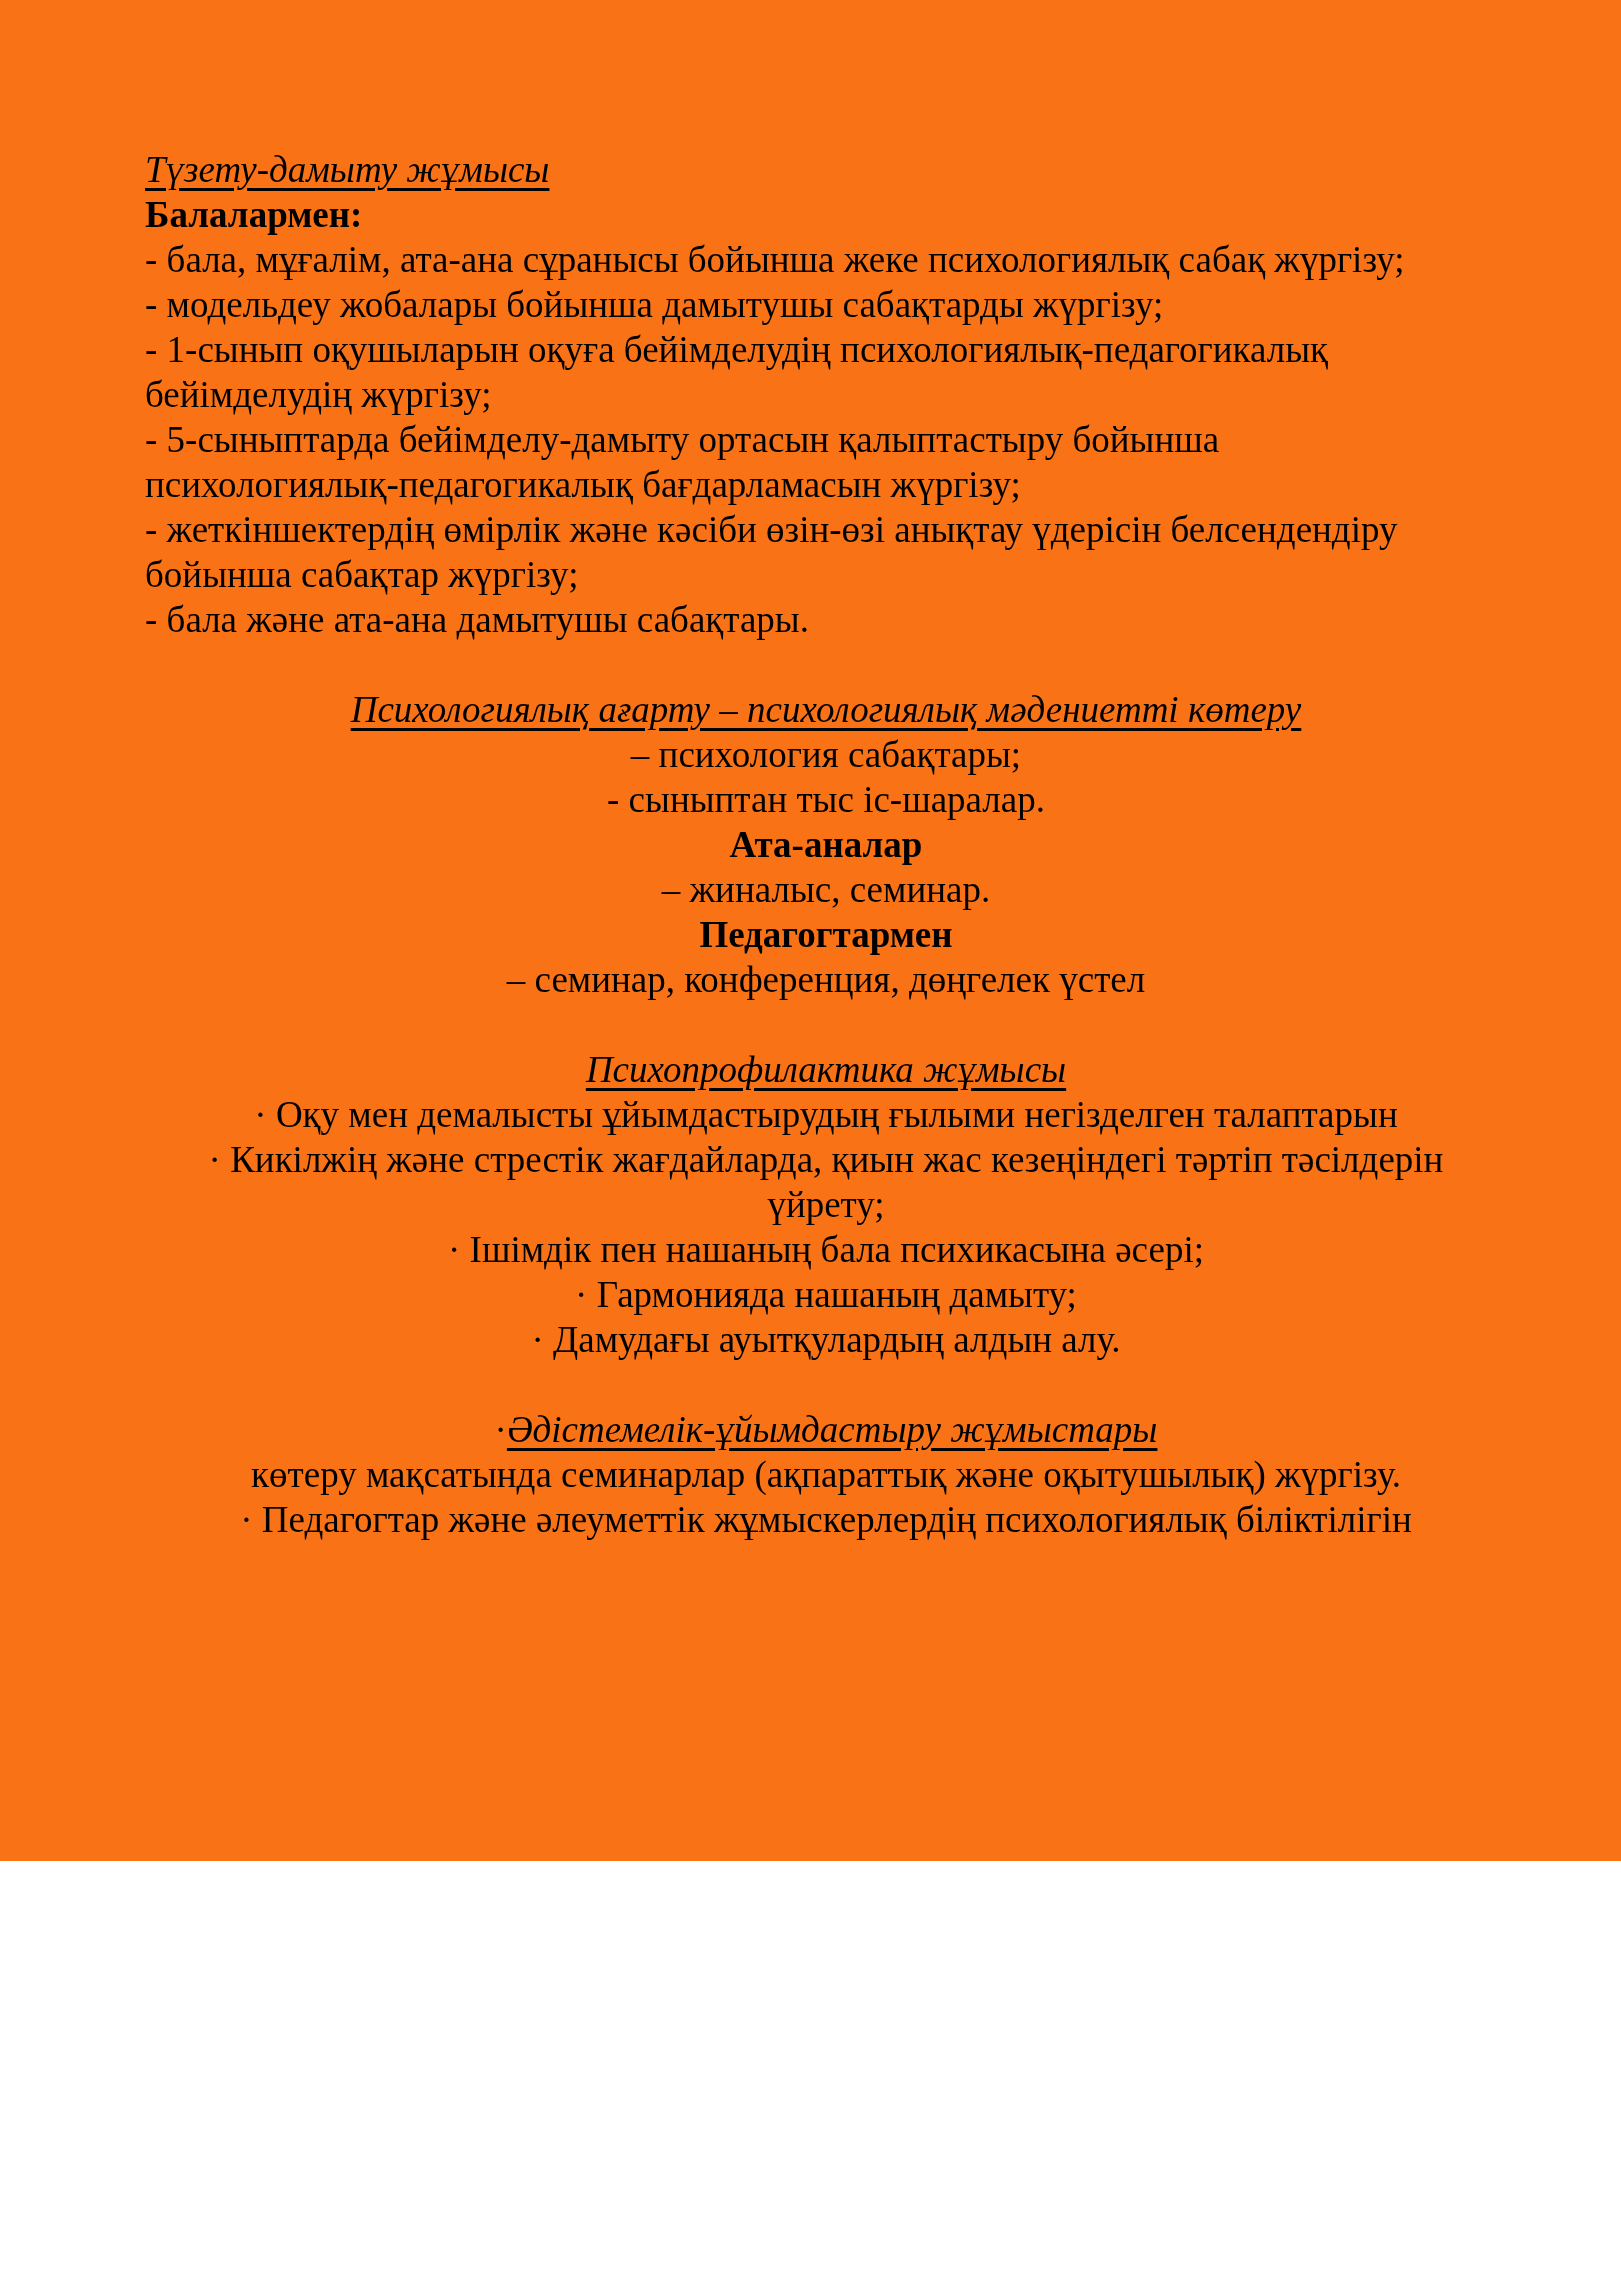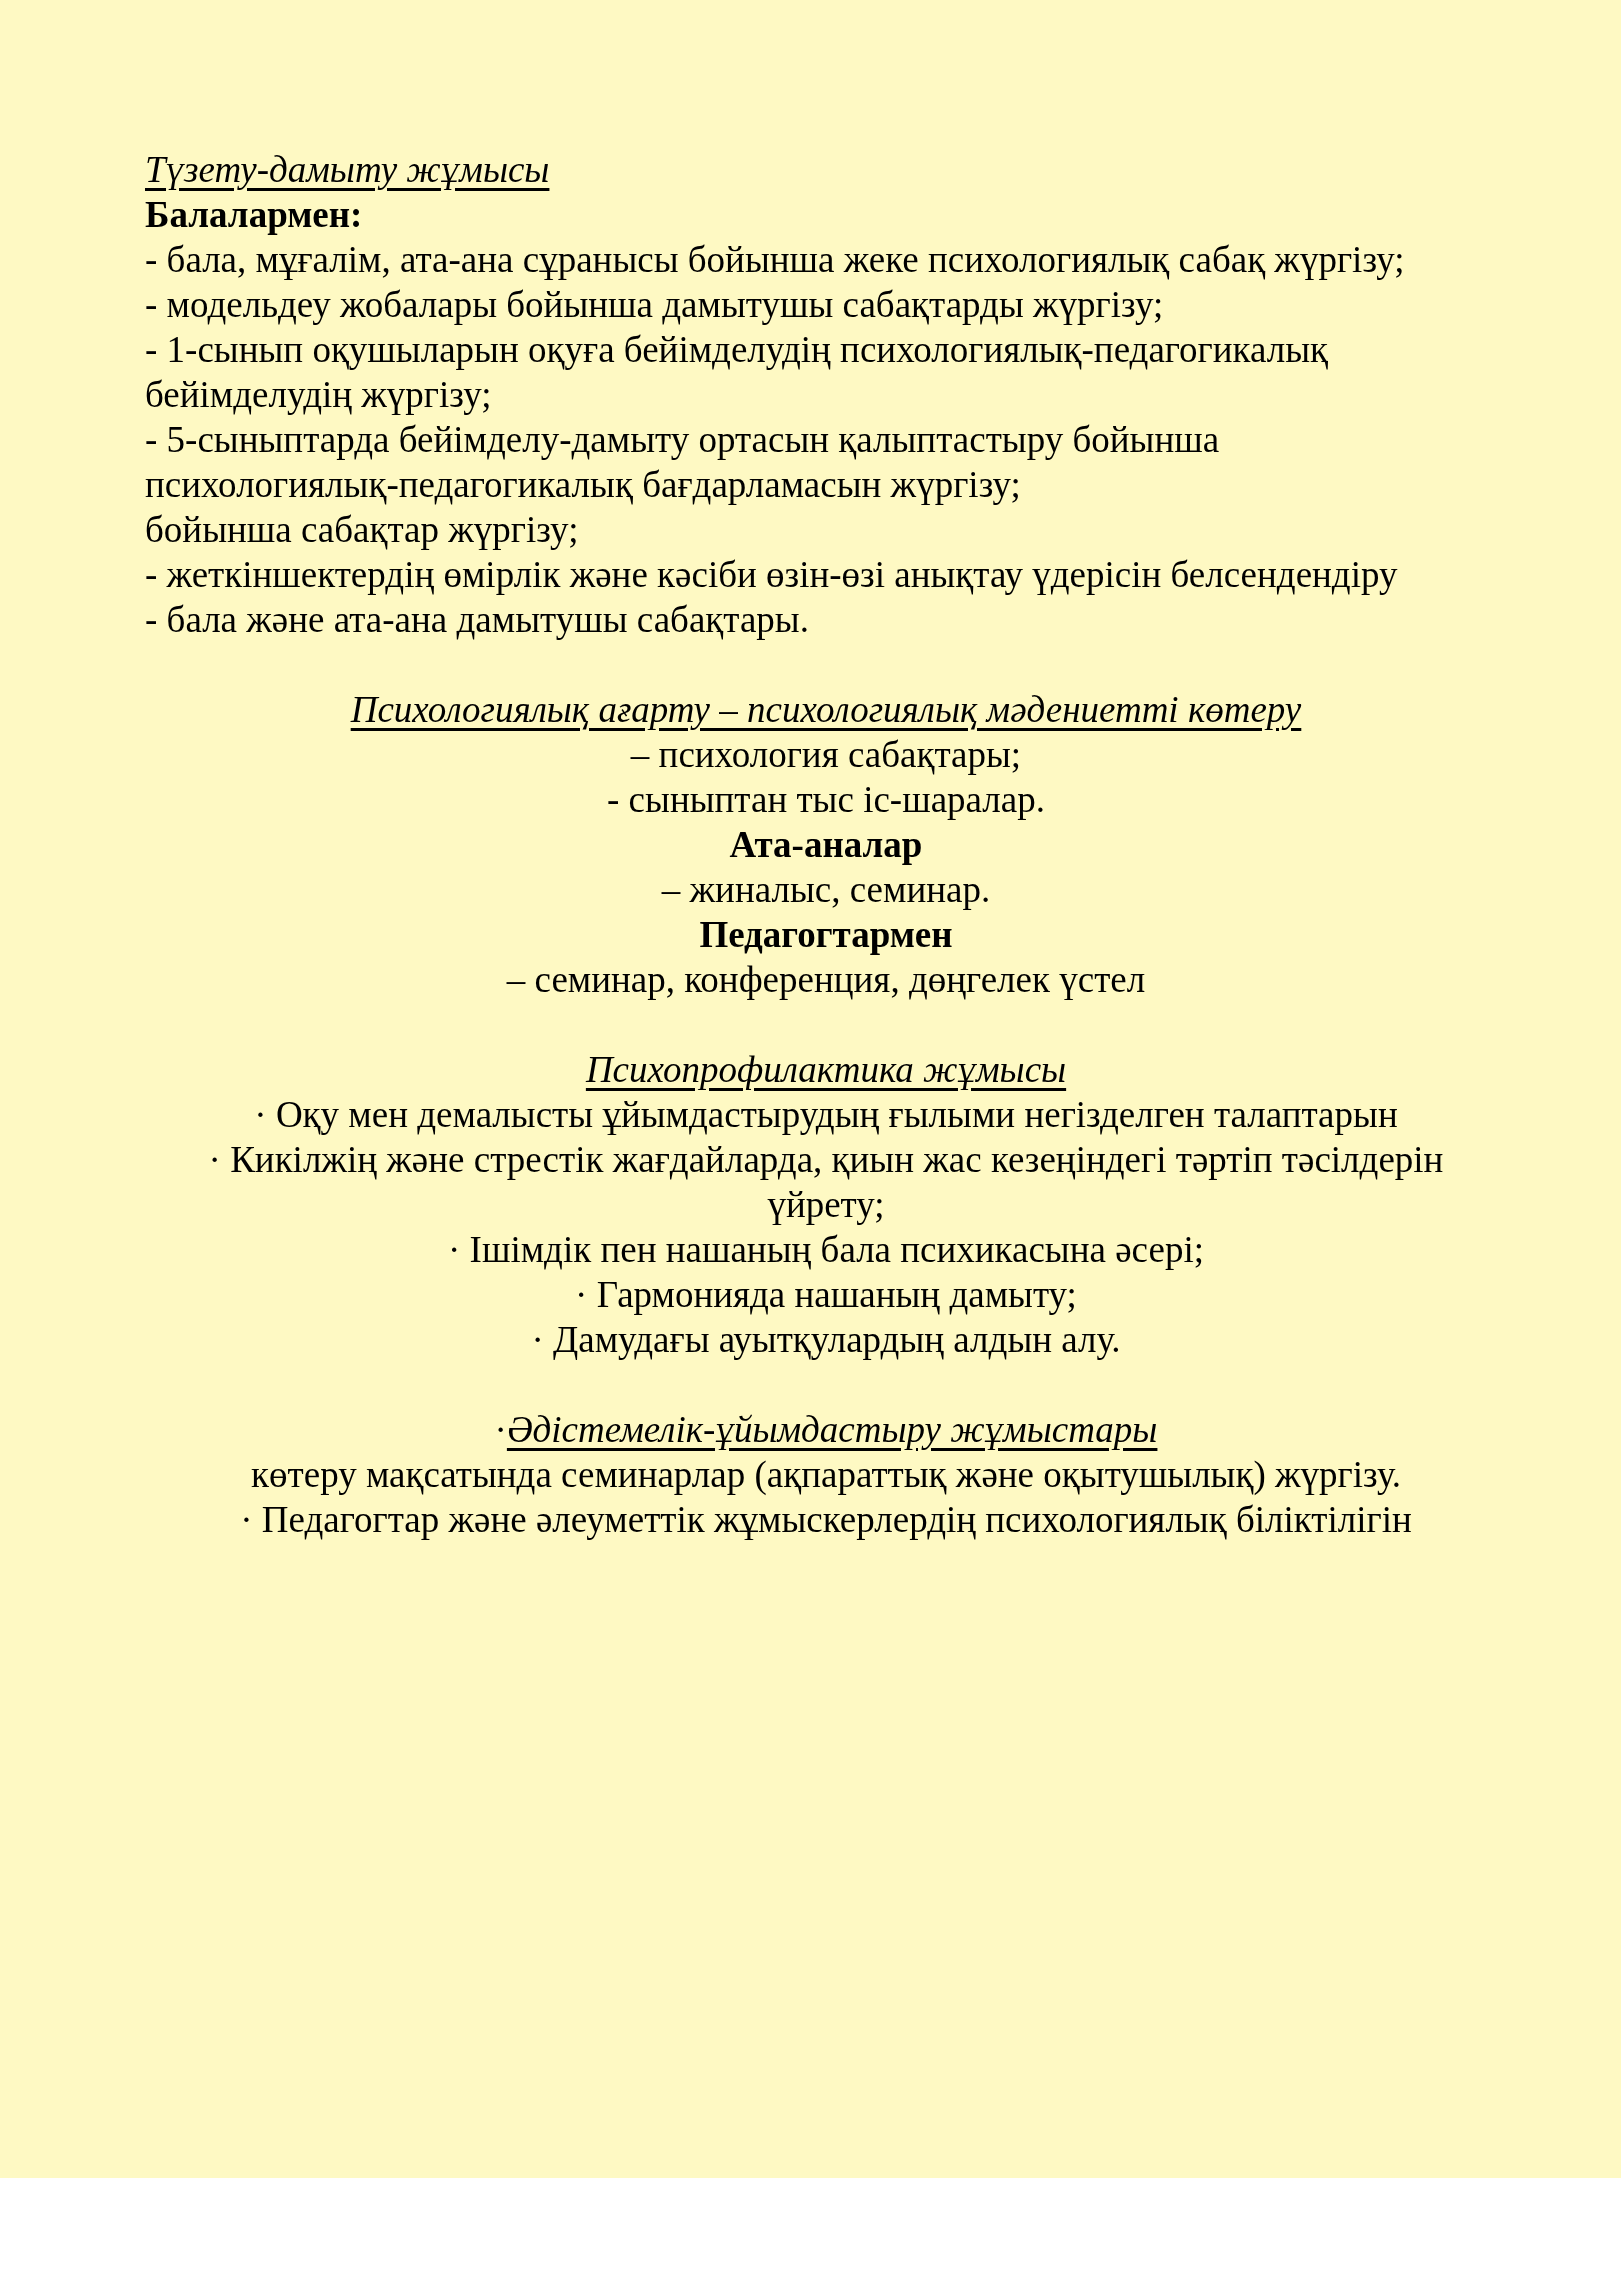--- a/index.html
+++ b/index.html
@@ -3,22 +3,22 @@
 <meta charset="utf-8">
 <style>
   html, body {
     margin: 0;
     padding: 0;
     background: #ffffff;
   }
   .page {
     position: relative;
     width: 1621px;
-    height: 2178px;
-    background: #fef9c3;
+    height: 1861px;
+    background: #f97316;
     color: #000000;
     overflow: hidden;
     text-decoration: underline;
   }
   .content {
     position: absolute;
     left: 145px;
     top: 147px;
     width: 1362px;
     font-family: "Liberation Serif", "DejaVu Serif", serif;
@@ -57,22 +57,22 @@
   <div class="content">
       <section class="sec">
         <div class="heading-line"><span class="heading-text">Түзету-дамыту жұмысы</span></div>
         <div class="line bold">Балалармен:</div>
         <div class="line">- бала, мұғалім, ата-ана сұранысы бойынша жеке психологиялық сабақ жүргізу;</div>
         <div class="line">- модельдеу жобалары бойынша дамытушы сабақтарды жүргізу;</div>
         <div class="line">- 1-сынып оқушыларын оқуға бейімделудің психологиялық-педагогикалық</div>
         <div class="line">бейімделудің жүргізу;</div>
         <div class="line">- 5-сыныптарда бейімделу-дамыту ортасын қалыптастыру бойынша</div>
         <div class="line">психологиялық-педагогикалық бағдарламасын жүргізу;</div>
+        <div class="line">- жеткіншектердің өмірлік және кәсіби өзін-өзі анықтау үдерісін белсендендіру</div>
         <div class="line">бойынша сабақтар жүргізу;</div>
-        <div class="line">- жеткіншектердің өмірлік және кәсіби өзін-өзі анықтау үдерісін белсендендіру</div>
         <div class="line">- бала және ата-ана дамытушы сабақтары.</div>
       </section>
       <section class="sec">
         <div class="heading-line"><span class="heading-text">Психологиялық ағарту – психологиялық мәдениетті көтеру</span></div>
         <div class="line">– психология сабақтары;</div>
         <div class="line">- сыныптан тыс іс-шаралар.</div>
         <div class="line bold">Ата-аналар</div>
         <div class="line">– жиналыс, семинар.</div>
         <div class="line bold">Педагогтармен</div>
         <div class="line">– семинар, конференция, дөңгелек үстел</div>

